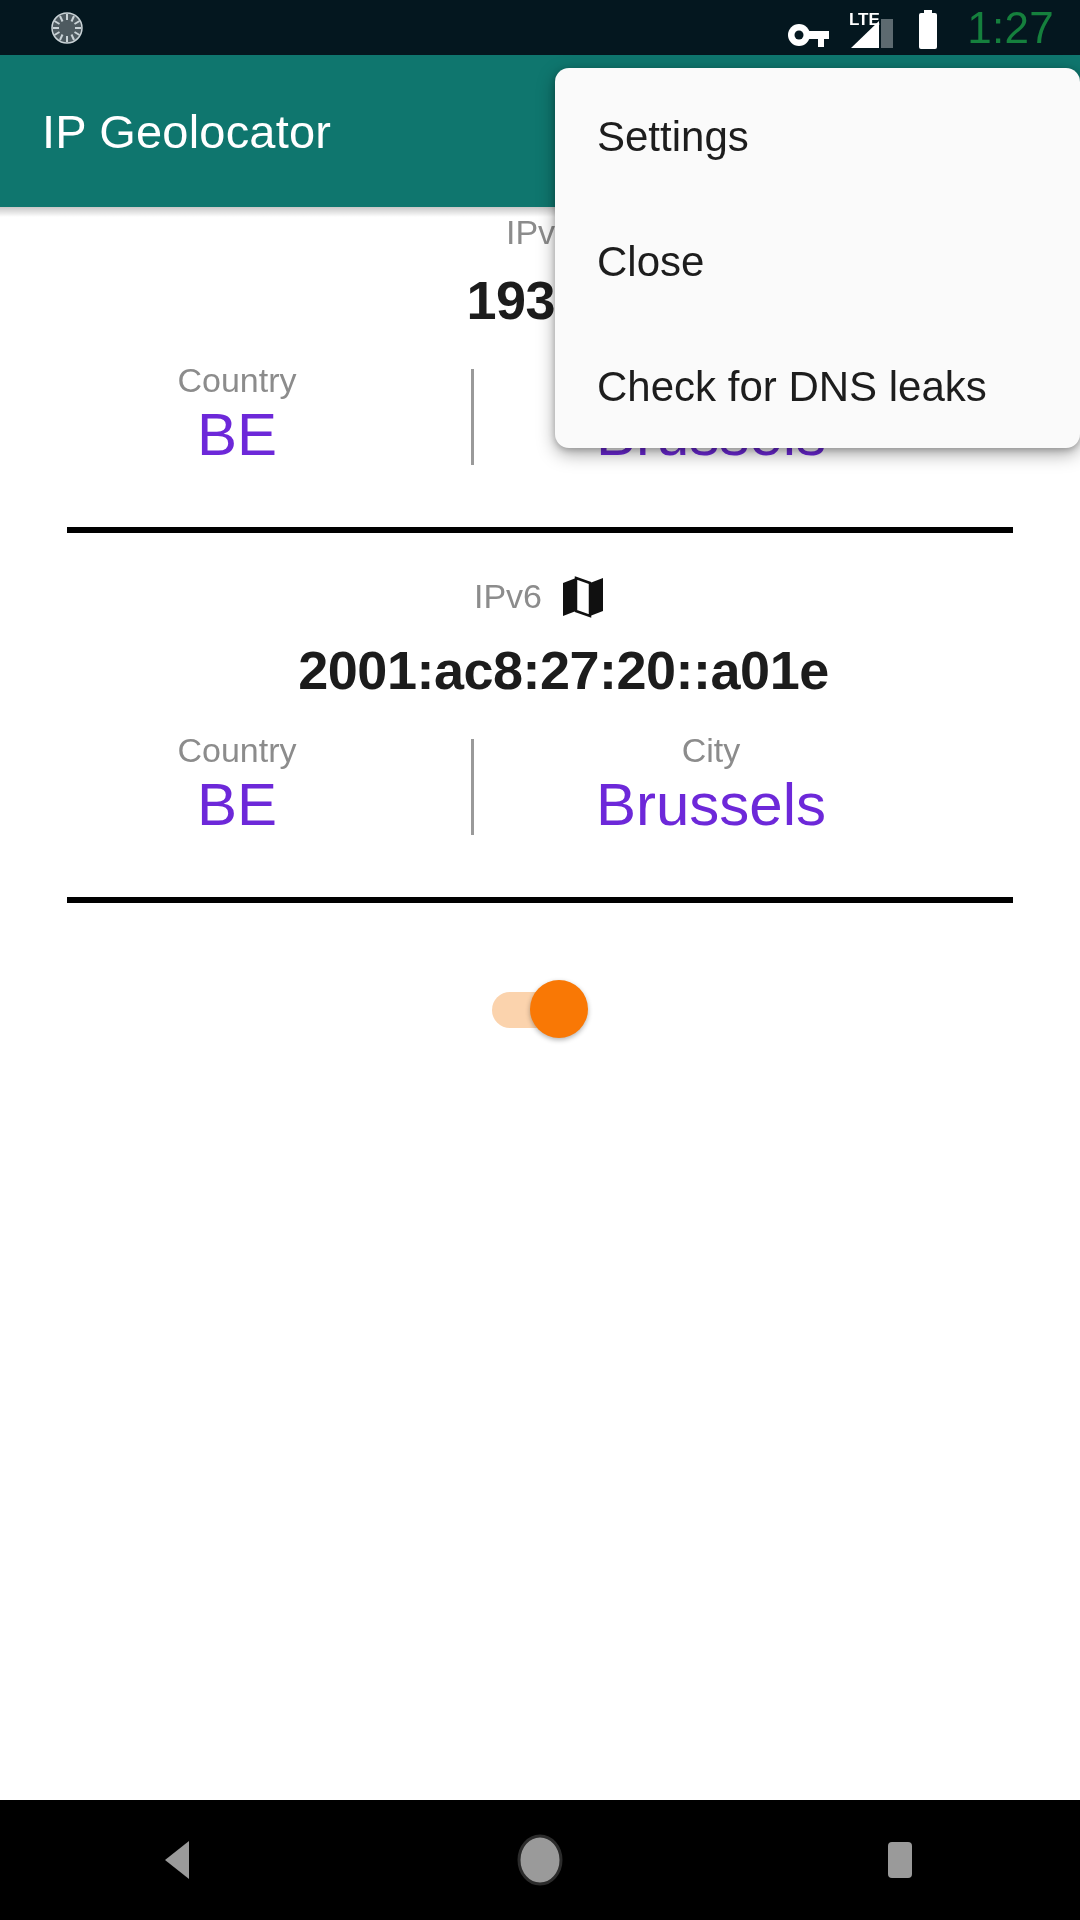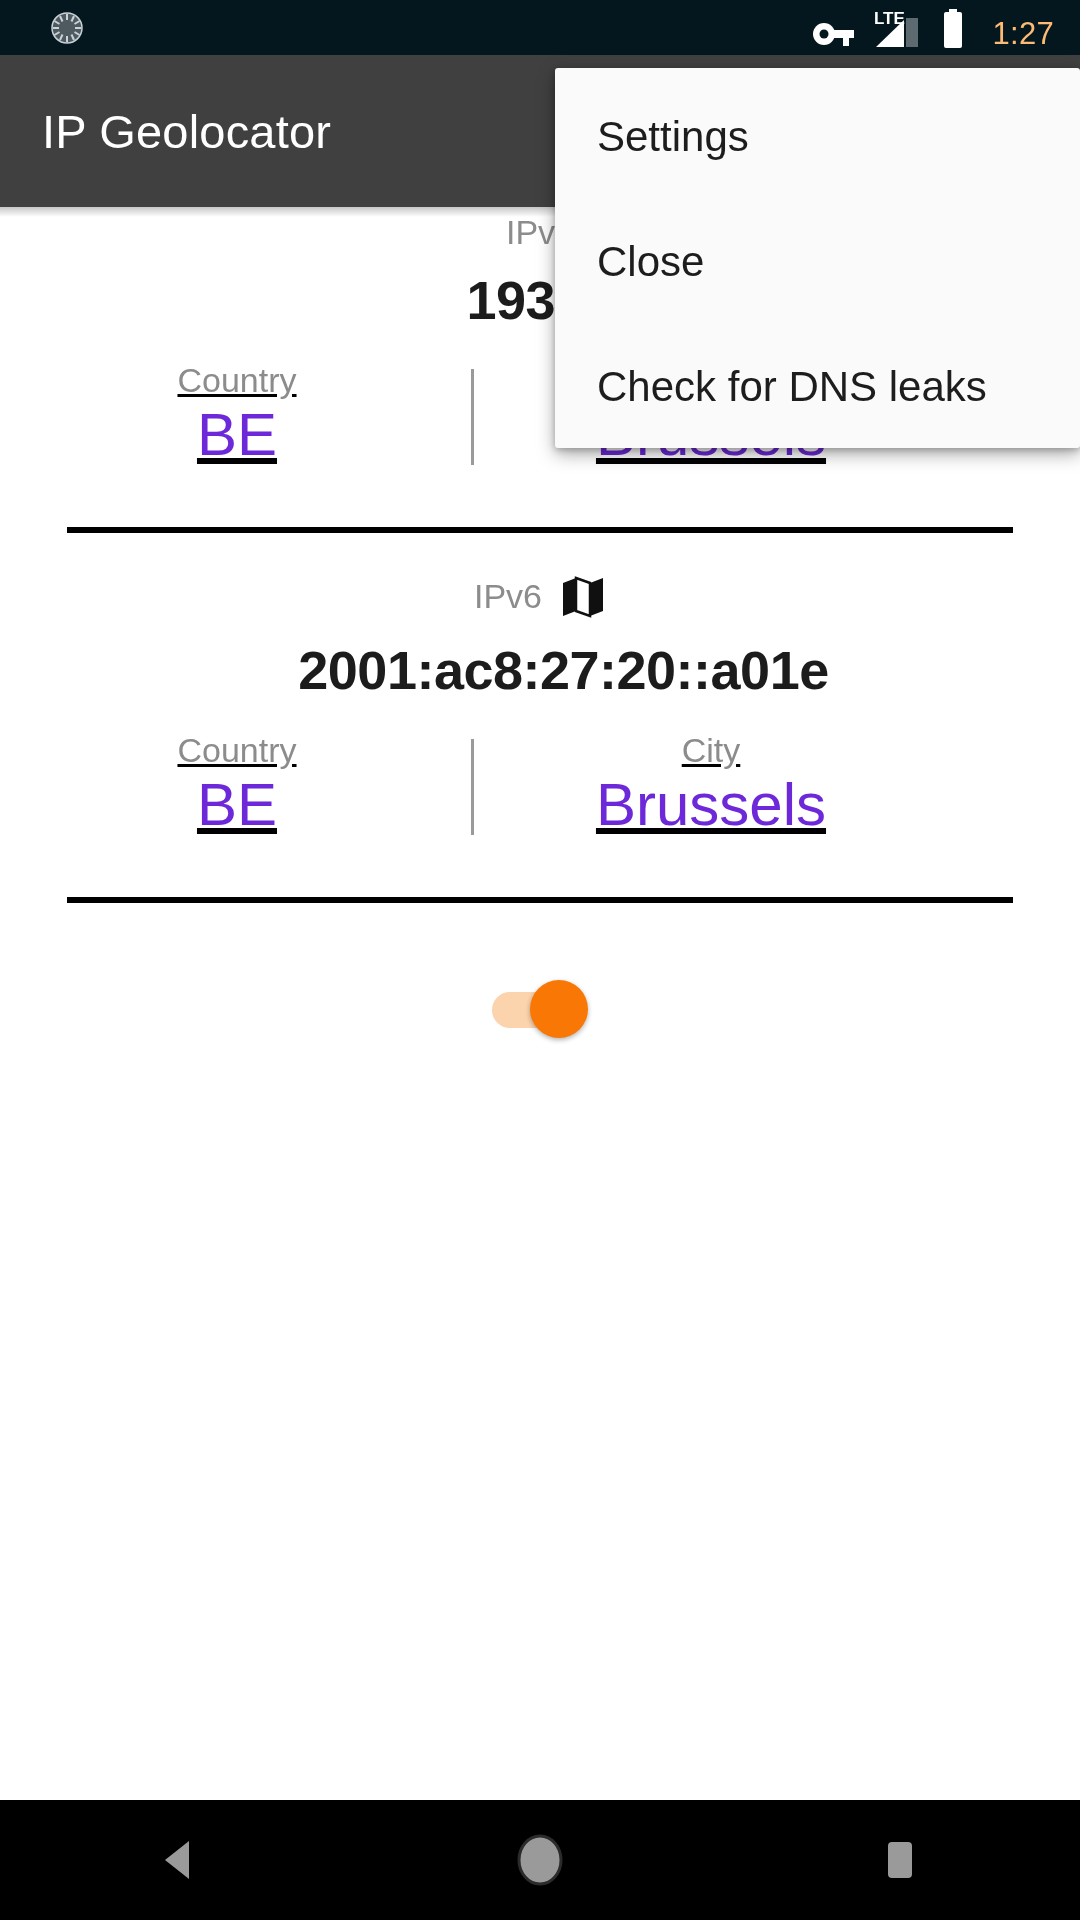--- a/index.html
+++ b/index.html
@@ -38,35 +38,35 @@
   }
   #status-spacer { flex: 1 1 auto; }
   #status-right {
     display: flex;
     align-items: flex-end;
     gap: 16px;
     flex: 0 0 auto;
   }
   .sb-icon { display: block; }
   #status-time {
-    color: #fdba74;
-    font-size: 31px;
+    color: #15803d;
+    font-size: 44px;
     letter-spacing: 0.3px;
     margin-left: 10px;
     line-height: 1;
     white-space: nowrap;
   }
 
   
   #app-bar {
     position: absolute;
     top: 55px; left: 0;
     width: 1080px;
     height: 152px;
-    background: #404040;
+    background: #0f766e;
     display: flex;
     align-items: center;
   }
   #app-title {
     color: #ffffff;
     font-size: 47px;
     font-weight: 400;
     padding-left: 42px;
     letter-spacing: 0.2px;
     white-space: nowrap;
@@ -111,21 +111,20 @@
     font-size: 54px;
     font-weight: bold;
     color: #1c1c1c;
     letter-spacing: -0.5px;
     white-space: nowrap;
   }
 
   .geo-row {
     display: flex;
     width: 948px;
-    text-decoration: underline;
   }
   .geo-cell {
     flex: 1 1 50%;
     text-align: center;
     box-sizing: border-box;
   }
   .geo-cell.left { position: relative; }
   .geo-cell.left:after {
     content: "";
     position: absolute;
@@ -194,21 +193,21 @@
   }
 
   
   #popup-menu {
     position: absolute;
     left: 555px;
     top: 68px;
     width: 525px;
     height: 380px;
     background: #fafafa;
-    border-radius: 3px;
+    border-radius: 14px;
     box-shadow: 0 6px 18px rgba(0,0,0,0.34), 0 2px 6px rgba(0,0,0,0.22);
     z-index: 20;
     box-sizing: border-box;
     padding-top: 6px;
   }
   .menu-item {
     height: 125px;
     display: flex;
     align-items: center;
     padding-left: 42px;

